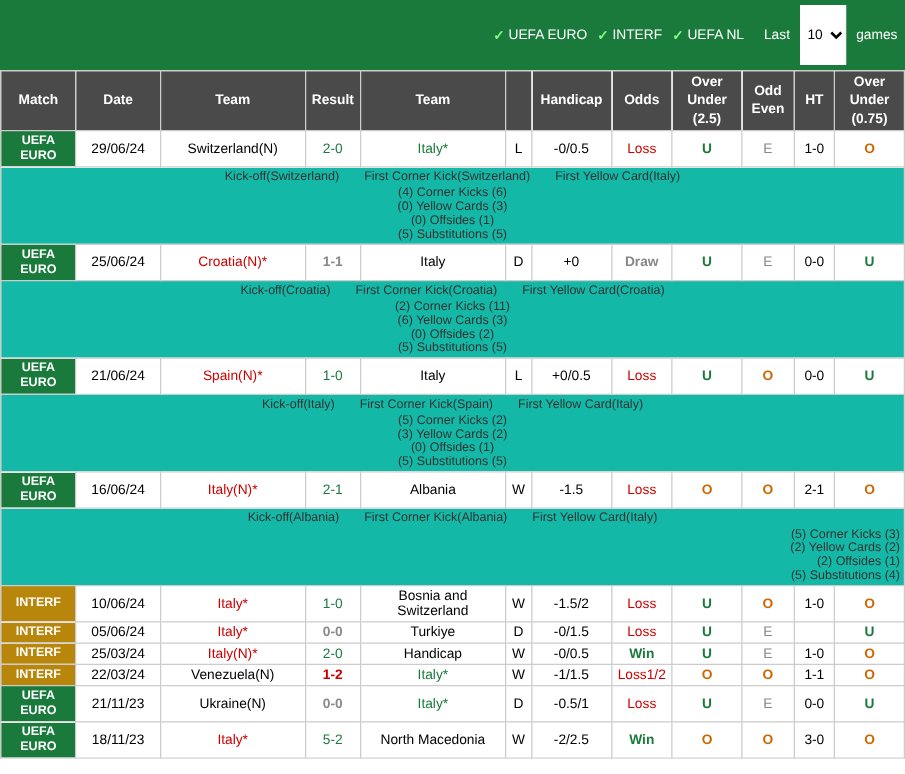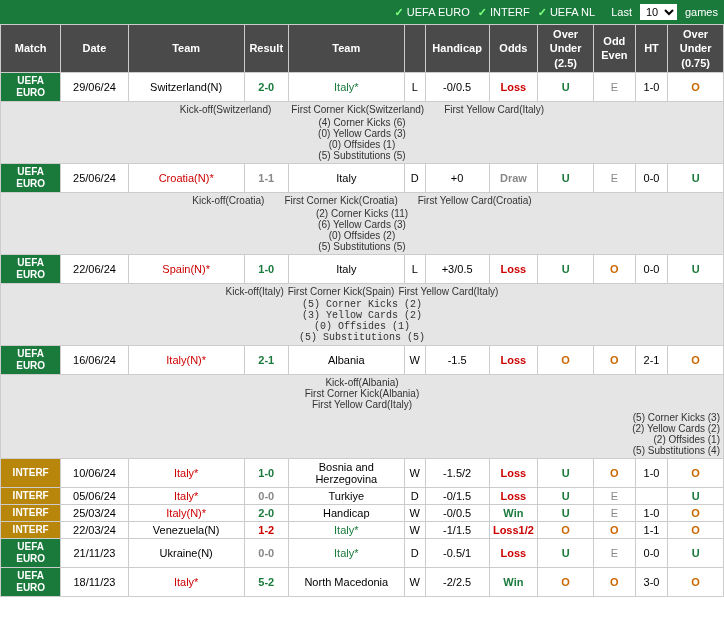--- a/index.html
+++ b/index.html
@@ -23,21 +23,21 @@
     .checkmark {
       color: #7fff7f;
       font-weight: bold;
     }
     .last-label { margin-left: 8px; }
     .games-select {
       background: #fff;
       color: #000;
       border: none;
       font-size: 11px;
-      padding: 1px 2px;
+      padding: 17px 2px;
     }
 
     table.main-table {
       width: 100%;
       border-collapse: collapse;
       table-layout: fixed;
     }
     table.main-table th, table.main-table td {
       border: 1px solid #ccc;
       padding: 2px 3px;
@@ -59,36 +59,36 @@
     .col-ou075 { width: 48px; }
 
     thead th {
       background: #4a4a4a;
       color: #fff;
       font-size: 11px;
       line-height: 1.3;
     }
 
     .detail-row td {
-      background: #e5e5e5;
+      background: #14b8a6;
       text-align: center;
       font-size: 10px;
       color: #333;
       padding: 2px;
     }
 
     .win { color: #1a7a3c; font-weight: bold; margin-left: 47px; }
-    .loss { color: #cc0000; font-weight: bold; }
+    .loss { color: #cc0000; font-weight: normal; }
     .draw { color: #888; font-weight: bold; }
 
     .team-home { color: #cc0000; }
     .team-away { color: #1a7a3c; }
     .team-neutral { color: #000; }
 
-    .result-win { color: #1a7a3c; font-weight: bold; margin-top: 33px; }
+    .result-win { color: #1a7a3c; font-weight: normal; margin-top: 33px; }
     .result-draw { color: #888; font-weight: bold; }
     .result-loss { color: #cc0000; font-weight: bold; }
 
     .o-val { color: #cc6600; font-weight: bold; }
     .u-val { color: #1a7a3c; font-weight: bold; }
     .e-val { color: #888; }
 
     .interf-match { background: #b8860b; color: #fff; font-weight: bold; font-size: 10px; }
     .euro-match { background: #1a7a3c; color: #fff; font-weight: bold; font-size: 10px; }
   </style>
@@ -196,76 +196,76 @@
       <span>First Corner Kick(Croatia)</span>
       <span>First Yellow Card(Croatia)</span>
     </div>
     <div style="text-align:center;margin-top:2px;">
       <span>(2) Corner Kicks (11)</span><br><span>(6) Yellow Cards (3)</span><br><span>(0) Offsides (2)</span><br><span>(5) Substitutions (5)</span>
     </div>
         </td>
       </tr>
       <tr>
         <td class="euro-match" style="font-size: 10px; line-height: 1.2;">UEFA EURO</td>
-        <td>22/06/24</td>
+        <td>21/06/24</td>
         <td class="team-home">Spain(N)*</td>
         <td class="result-win">1-0</td>
         <td class="team-neutral">Italy</td>
         <td>L</td>
-        <td>+3/0.5</td>
+        <td>+0/0.5</td>
         <td class="loss">Loss</td>
         <td class="u-val">U</td>
         <td class="o-val">O</td>
         <td>0-0</td>
         <td class="u-val">U</td>
       </tr>
       <tr class="detail-row">
         <td colspan="12">
-          <div style="display:flex;justify-content:center;gap:4px;flex-wrap:wrap;">
+          <div style="display:flex;justify-content:center;gap:20px;flex-wrap:wrap;">
       <span>Kick-off(Italy)</span>
       <span>First Corner Kick(Spain)</span>
       <span>First Yellow Card(Italy)</span>
     </div>
-    <div style="text-align:center;margin-top:2px;font-family:Liberation Mono, monospace;">
+    <div style="text-align:center;margin-top:2px;">
       <span>(5) Corner Kicks (2)</span><br><span>(3) Yellow Cards (2)</span><br><span>(0) Offsides (1)</span><br><span>(5) Substitutions (5)</span>
     </div>
         </td>
       </tr>
       <tr>
         <td class="euro-match" style="font-size: 10px; line-height: 1.2;">UEFA EURO</td>
         <td>16/06/24</td>
         <td class="team-home">Italy(N)*</td>
         <td class="result-win">2-1</td>
         <td class="team-neutral">Albania</td>
         <td>W</td>
         <td>-1.5</td>
         <td class="loss">Loss</td>
         <td class="o-val">O</td>
         <td class="o-val">O</td>
         <td>2-1</td>
         <td class="o-val">O</td>
       </tr>
       <tr class="detail-row">
         <td colspan="12">
-          <div style="display:flex;justify-content:center;flex-wrap:wrap;flex-direction:column;">
+          <div style="display:flex;justify-content:center;gap:20px;flex-wrap:wrap;">
       <span>Kick-off(Albania)</span>
       <span>First Corner Kick(Albania)</span>
       <span>First Yellow Card(Italy)</span>
     </div>
     <div style="text-align:right;margin-top:2px;">
       <span>(5) Corner Kicks (3)</span><br><span>(2) Yellow Cards (2)</span><br><span>(2) Offsides (1)</span><br><span>(5) Substitutions (4)</span>
     </div>
         </td>
       </tr>
       <tr>
         <td class="interf-match" style="font-size: 10px; line-height: 1.2;">INTERF</td>
         <td>10/06/24</td>
         <td class="team-home">Italy*</td>
         <td class="result-win">1-0</td>
-        <td class="team-neutral">Bosnia and Herzegovina</td>
+        <td class="team-neutral">Bosnia and Switzerland</td>
         <td>W</td>
         <td>-1.5/2</td>
         <td class="loss">Loss</td>
         <td class="u-val">U</td>
         <td class="o-val">O</td>
         <td>1-0</td>
         <td class="o-val">O</td>
       </tr>
       <tr>
         <td class="interf-match" style="font-size: 10px; line-height: 1.2;">INTERF</td>

